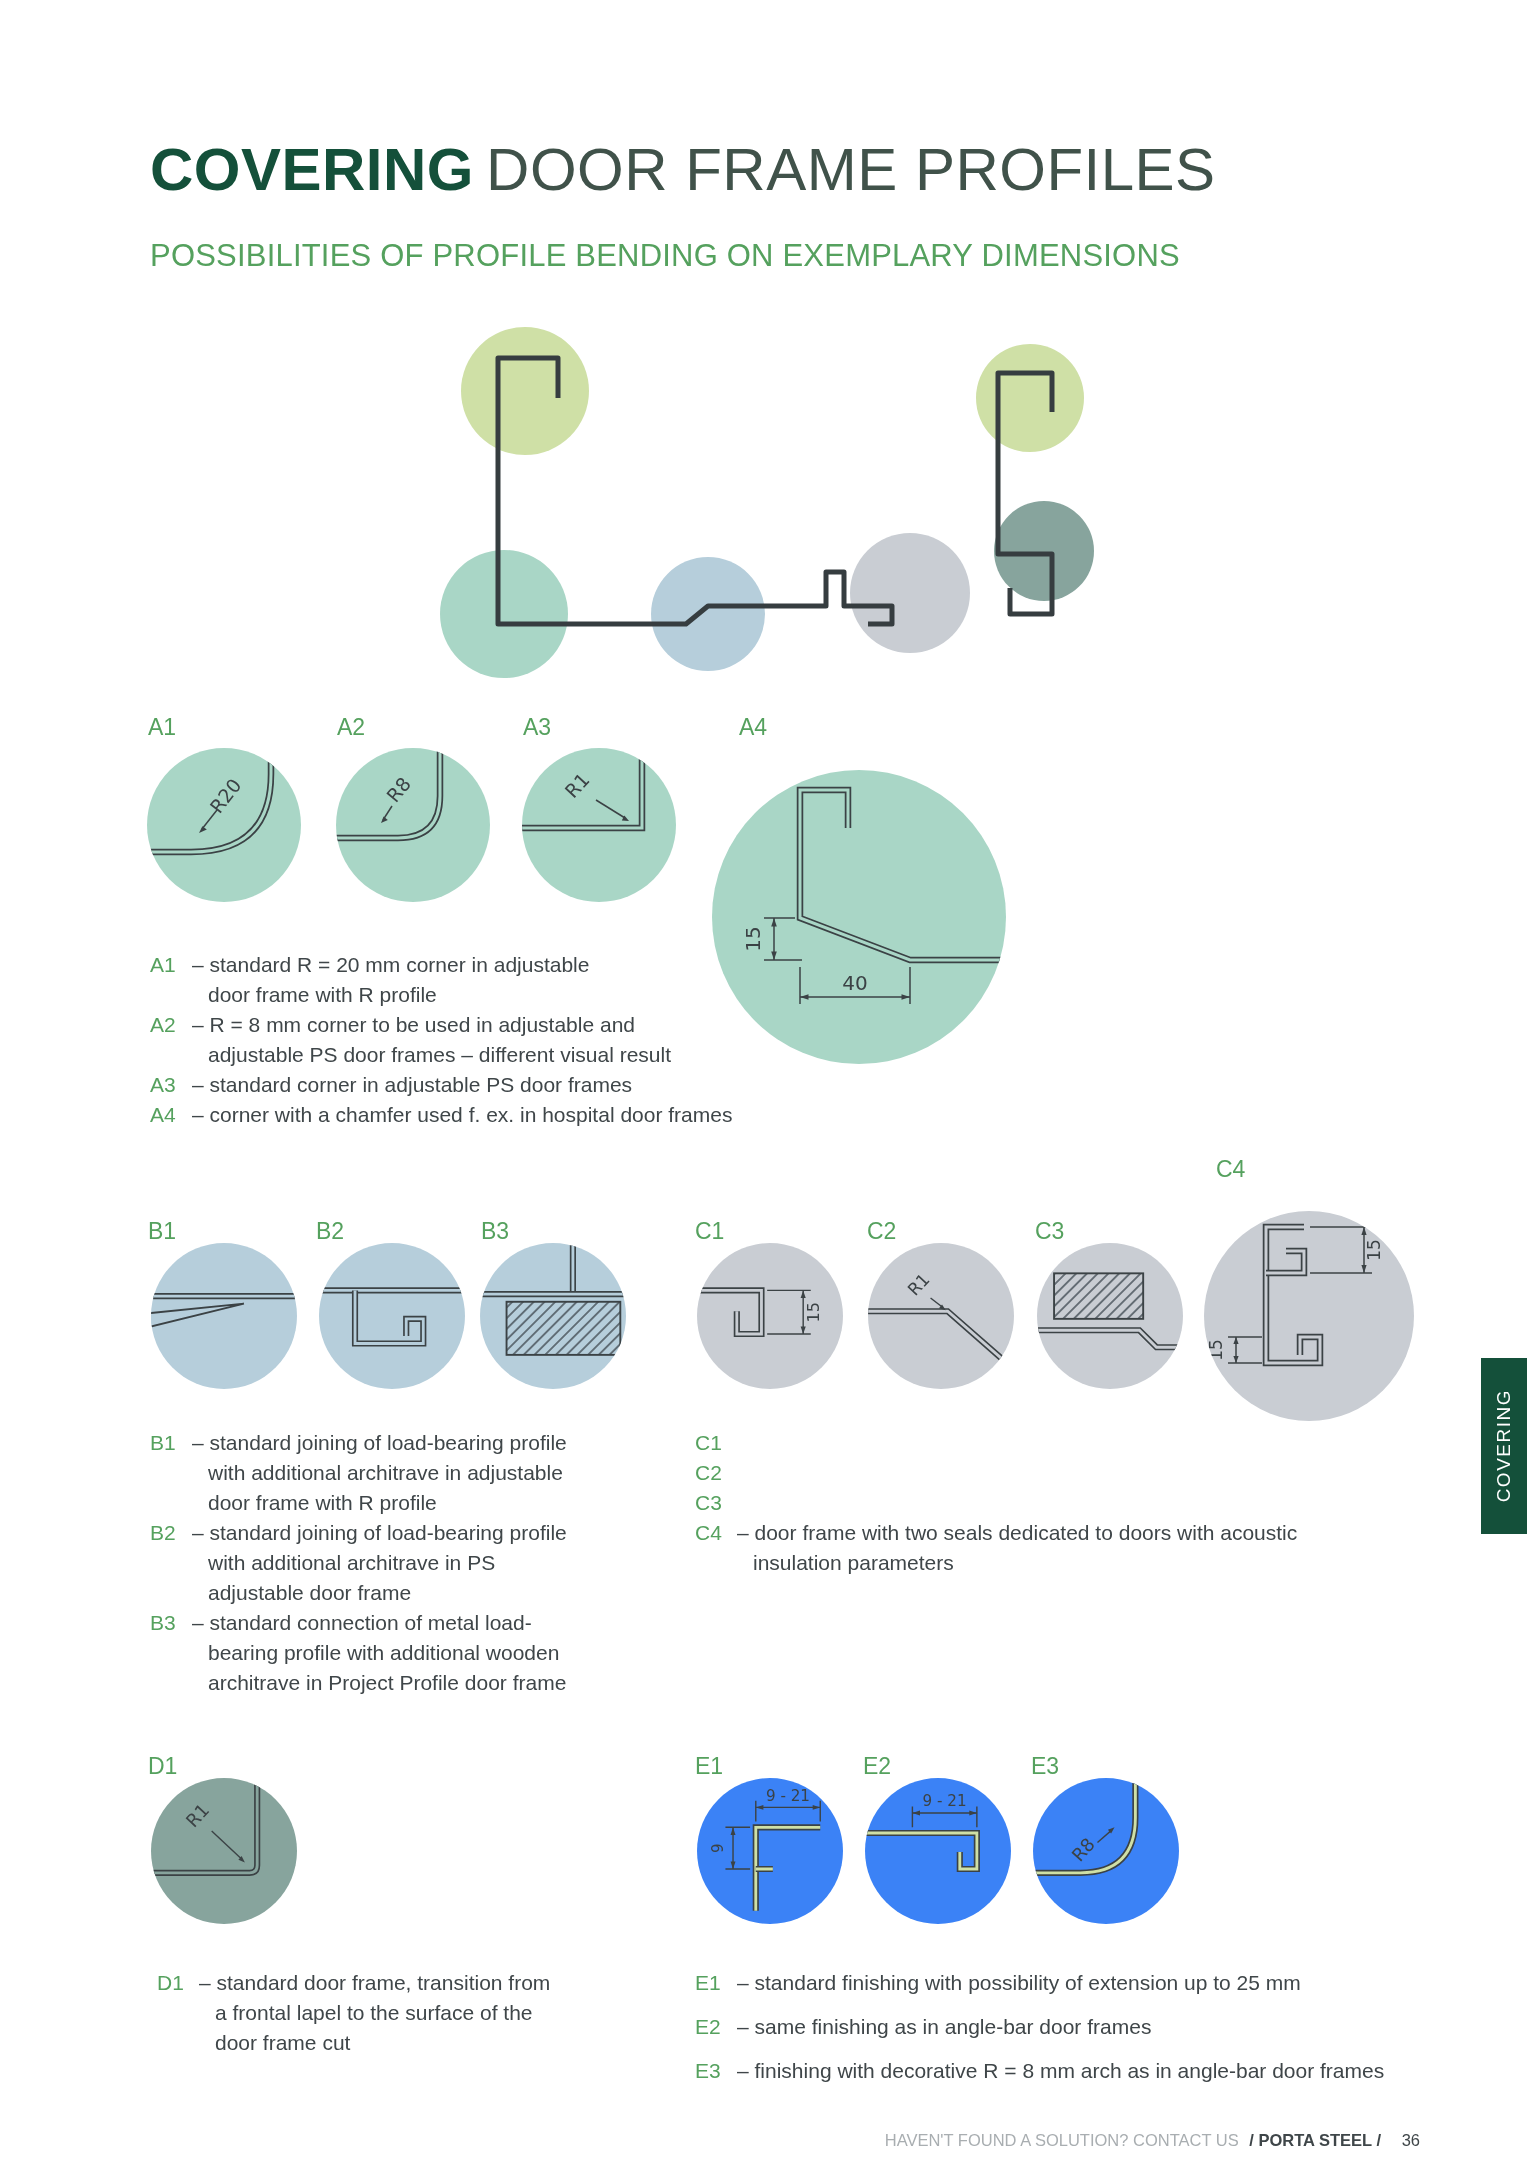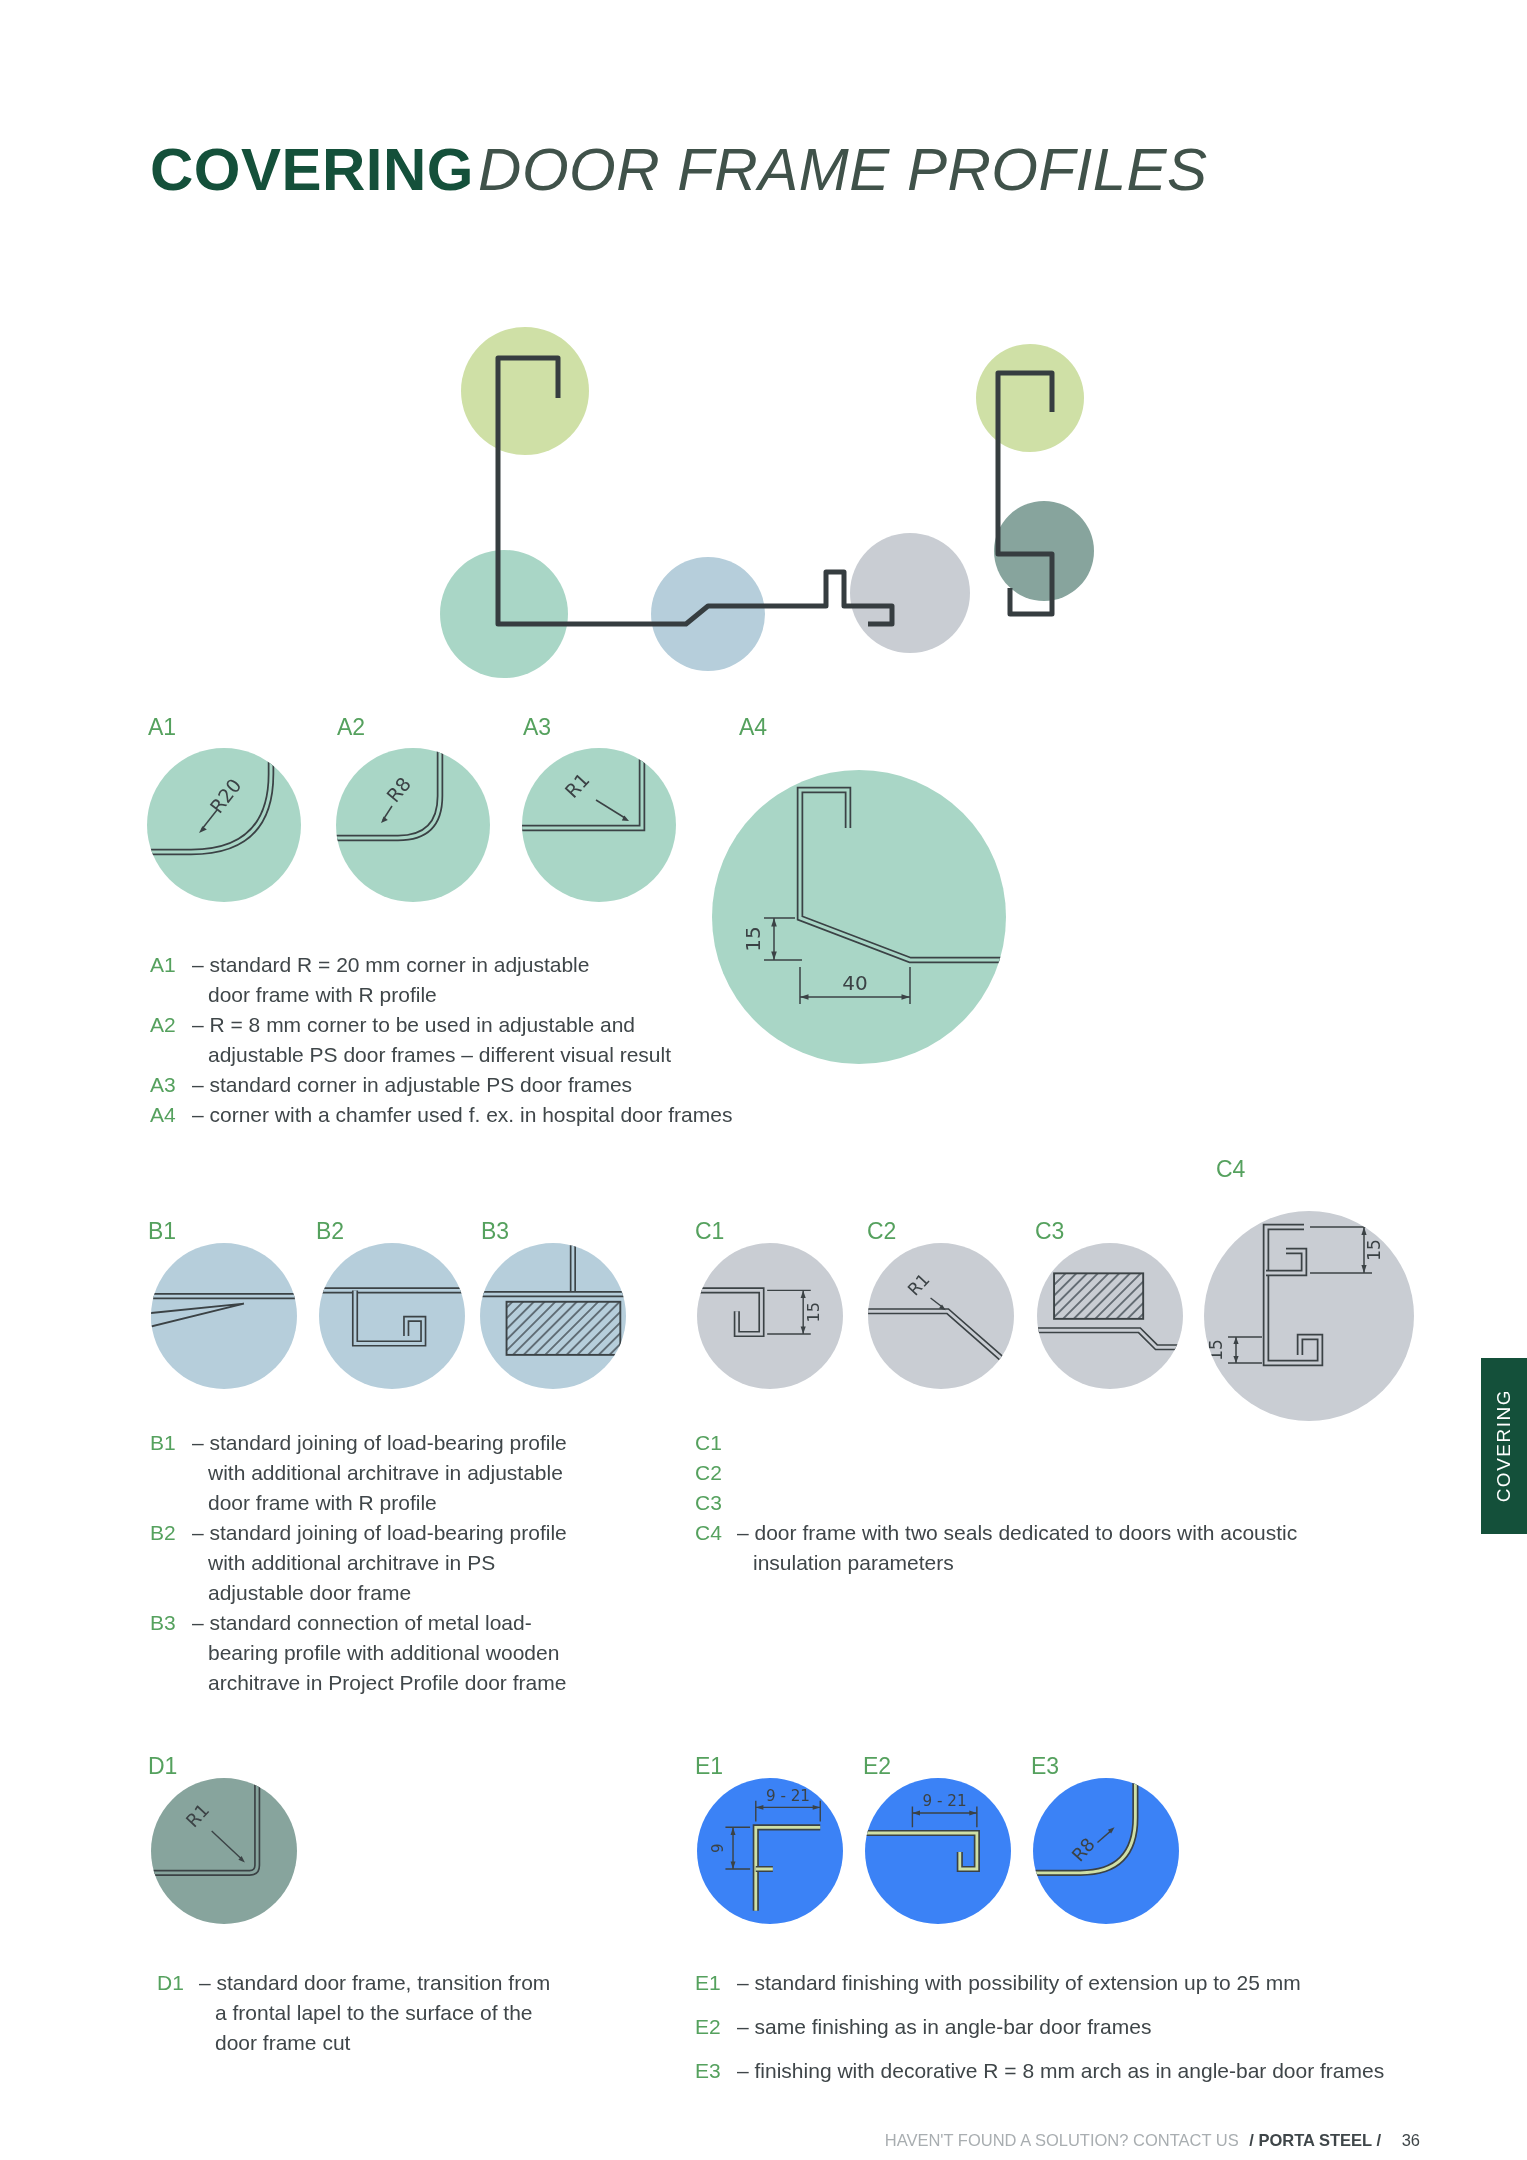--- a/index.html
+++ b/index.html
@@ -7,21 +7,21 @@
   .page {
     position:relative; width:1527px; height:2160px; background:#ffffff;
     font-family:"Liberation Sans","DejaVu Sans",sans-serif; overflow:hidden;
   }
 
   .title {
     position:absolute; left:150px; top:140px; font-size:60px; line-height:1;
     color:#40524a; font-weight:300; white-space:nowrap; letter-spacing:0.5px;
   }
   .title .title-bold { color:#14503a; font-weight:800; }
-  .title .title-rest { margin-left:4px;font-style:italic; }
+  .title .title-rest { margin-left:12px; }
 
   .subtitle {
     position:absolute; left:150px; top:238px; font-size:31px; color:#55a15e;
     font-weight:400; white-space:nowrap; letter-spacing:0.2px;
   }
 
   .hero { position:absolute; left:440px; top:316px; width:700px; height:400px; }
   .hero svg { display:block; width:100%; height:100%; }
   .hero-line { stroke:#363d40; stroke-width:5; fill:none; stroke-linejoin:round; }
 
@@ -64,20 +64,21 @@
   svg .thin  { stroke:#3b4245; stroke-width:1.5; fill:none; }
   svg .arrow { fill:#3b4245; stroke:none; }
   svg text   { fill:#3b4245; font-family:"DejaVu Sans",sans-serif; }
 </style>
 </head>
 <body>
 
 <div class="page">
 
   <h1 class="title"><span class="title-bold">COVERING</span><span class="title-rest">DOOR FRAME PROFILES</span></h1>
+  <div class="subtitle">POSSIBILITIES OF PROFILE BENDING ON EXEMPLARY DIMENSIONS</div>
 
   <div class="hero">
     <svg viewBox="0 0 700 400">
       <circle cx="85" cy="75" r="64" fill="#cfe0a6"></circle>
       <circle cx="590" cy="82" r="54" fill="#cfe0a6"></circle>
       <circle cx="64" cy="298" r="64" fill="#a9d6c6"></circle>
       <circle cx="268" cy="298" r="57" fill="#b6cedb"></circle>
       <circle cx="470" cy="277" r="60" fill="#c9cdd3"></circle>
       <circle cx="604" cy="235" r="50" fill="#87a49d"></circle>
       <path class="hero-line" d="M118 82 L118 42 L58 42 L58 308 L246 308 L268 290 L386 290 L386 256 L404 256 L404 290 L452 290 L452 308 L428 308"></path>

